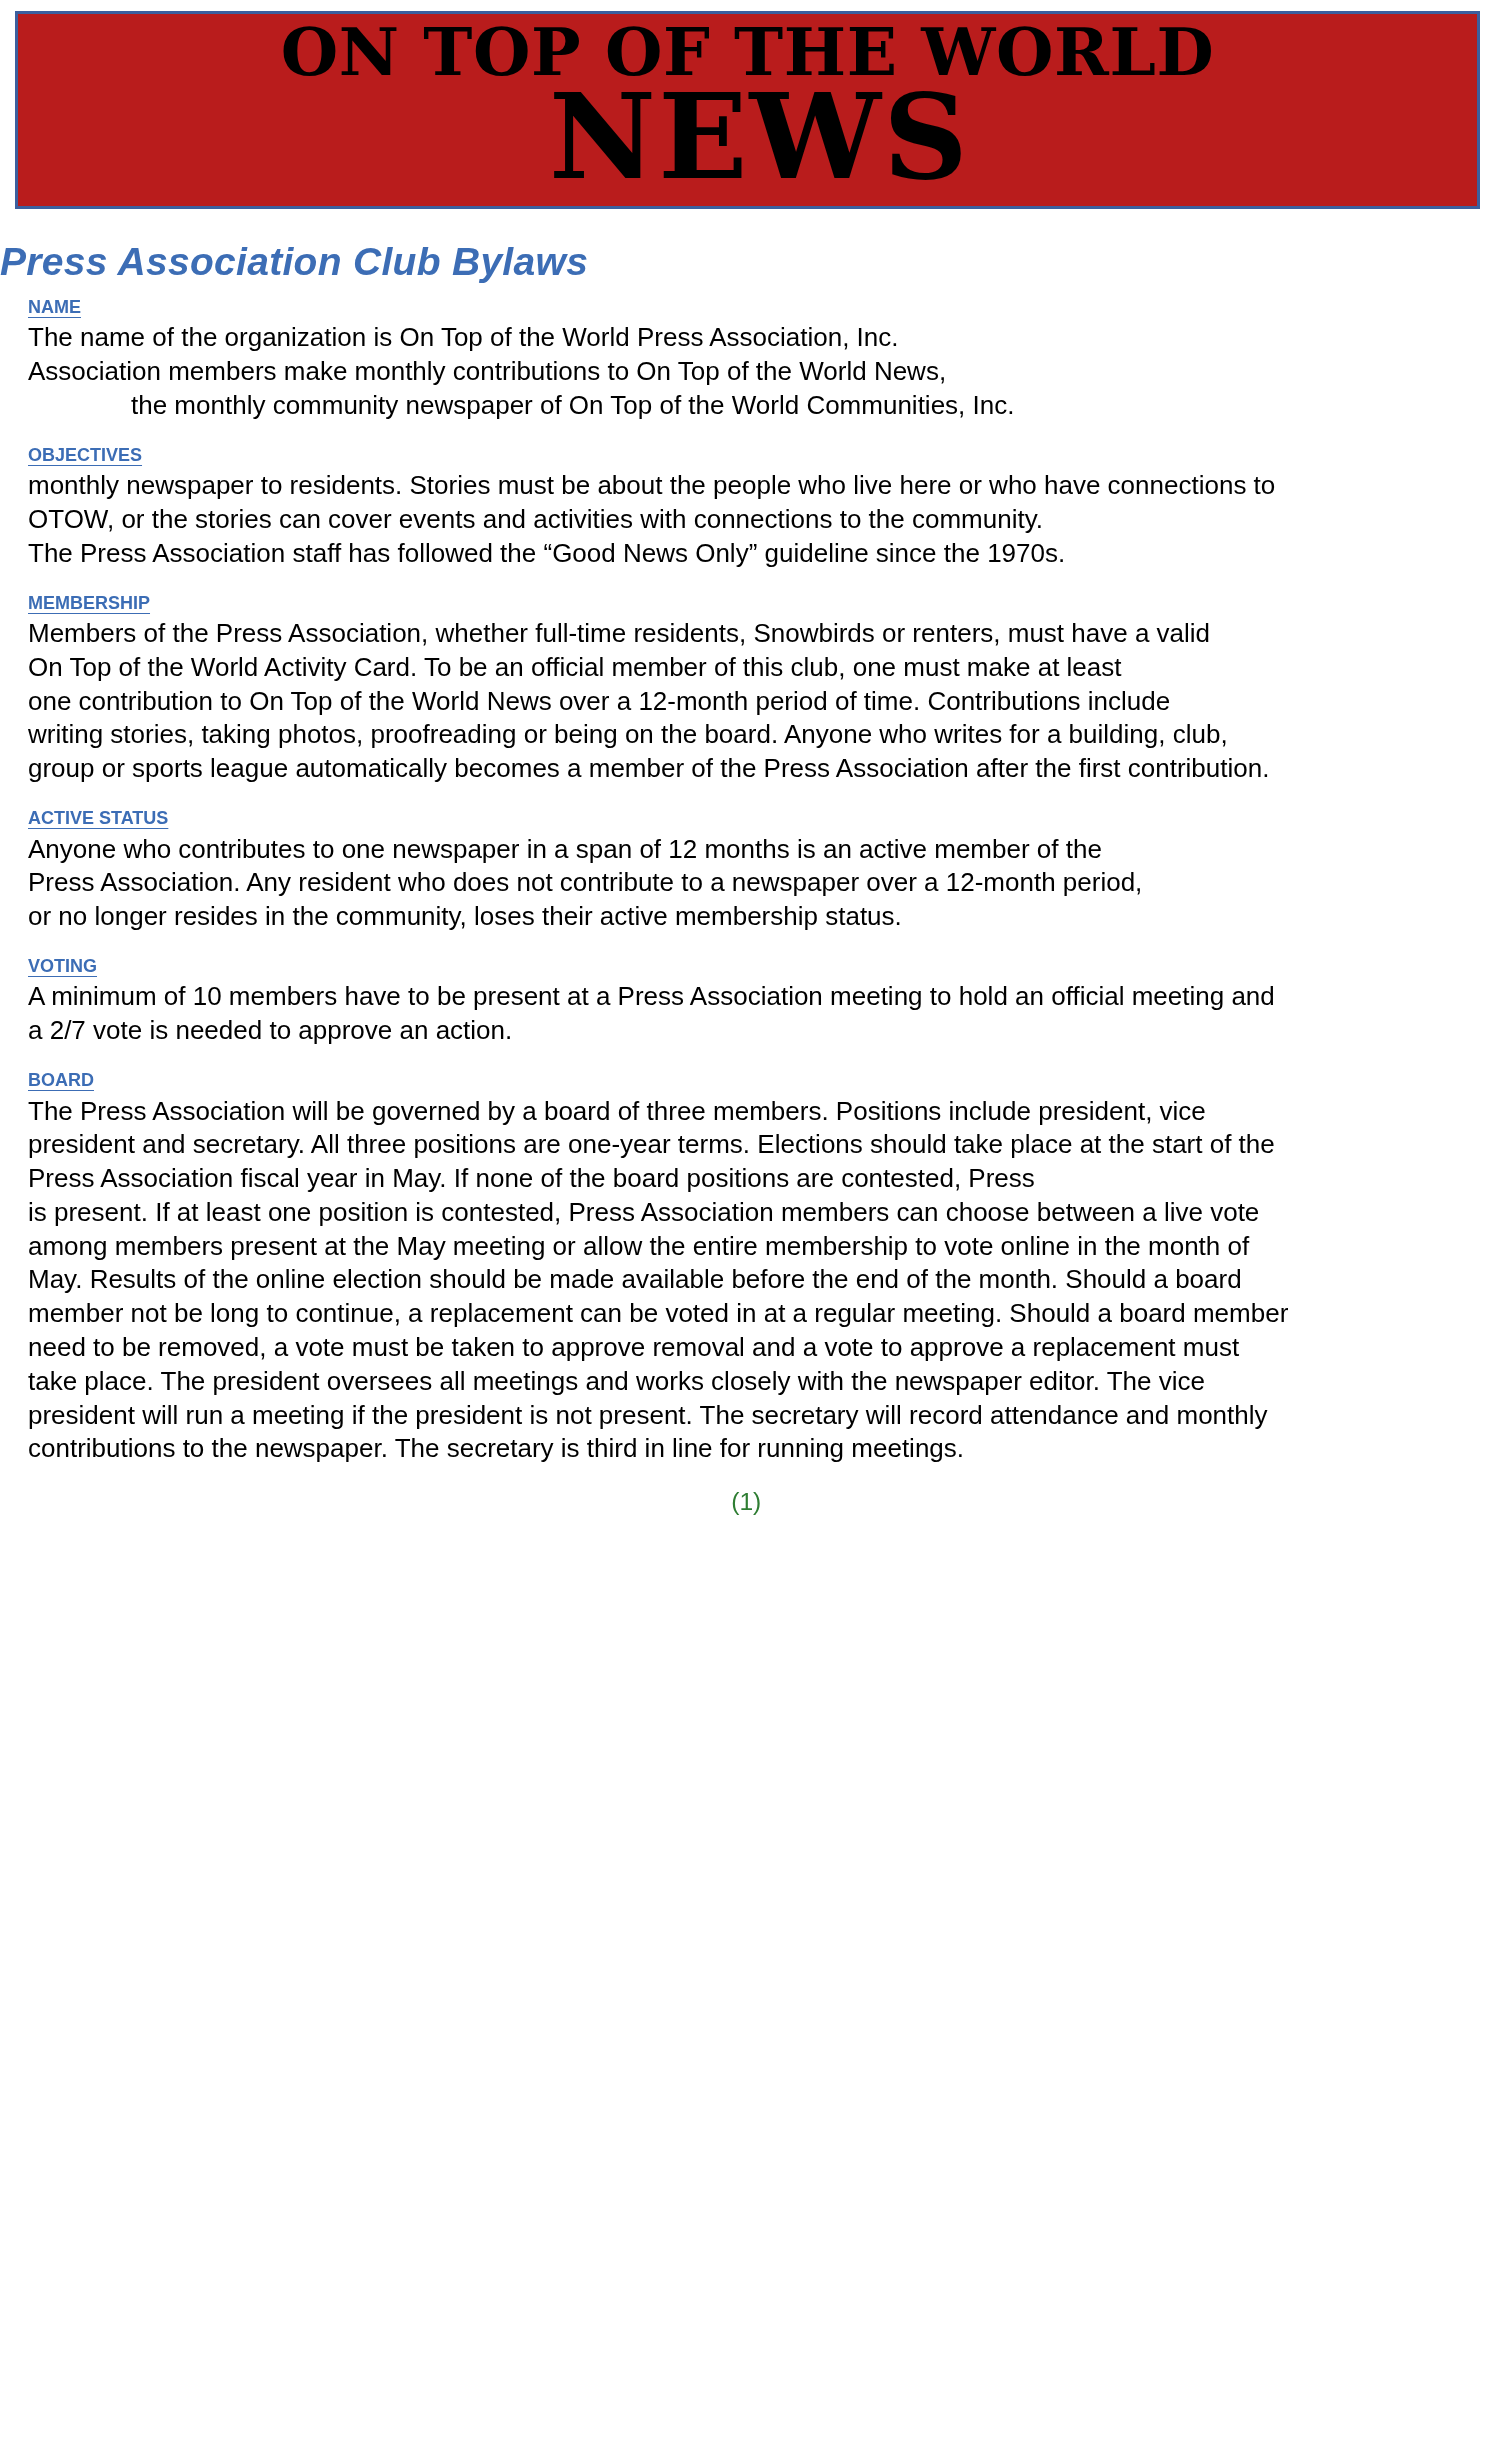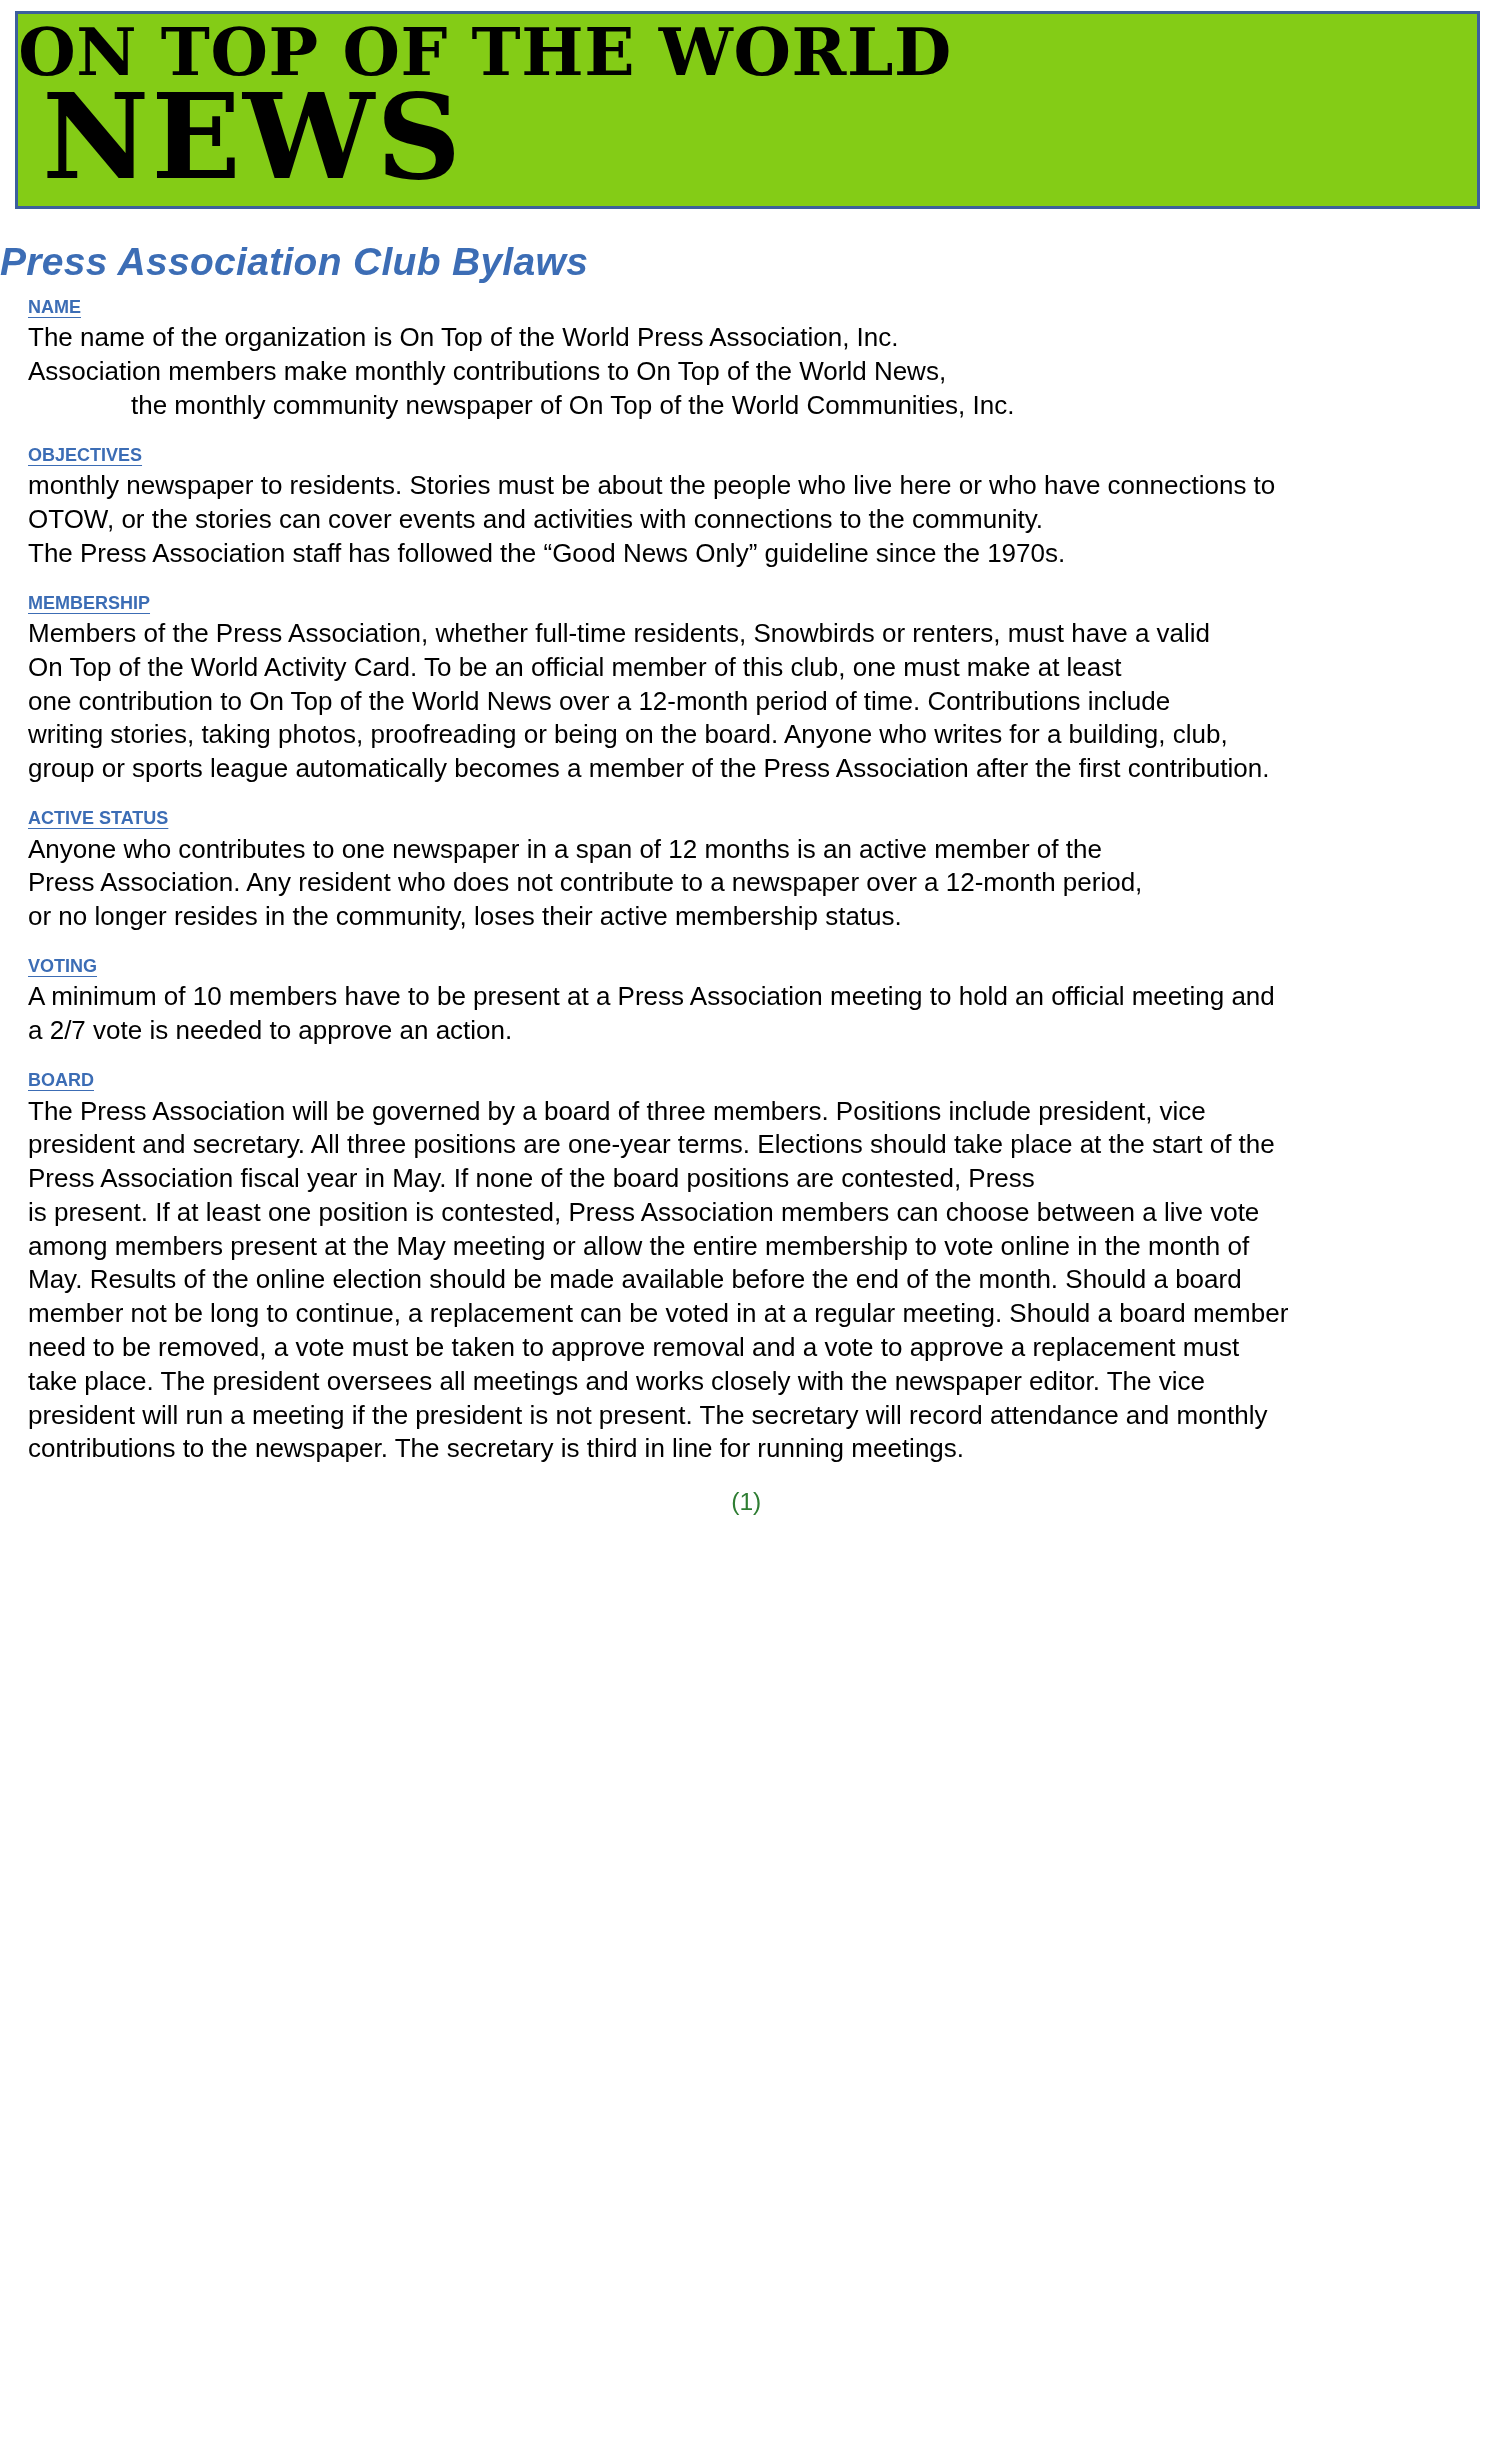--- a/index.html
+++ b/index.html
@@ -19,25 +19,25 @@
     width: 1495px;
     height: 2462px;
     position: relative;
     box-sizing: border-box;
     padding: 0;
   }
 
   
   .masthead {
     margin: 10.6px 15.2px 0 15.2px;
-    background: #84cc16;
+    background: #b91c1c;
     border: 3.5px solid #3C5F9E;
     box-sizing: border-box;
     padding: 5.9px 0 13px 0;
-    text-align: left;
+    text-align: center;
   }
   .masthead-line1 {
     font-family: "DejaVu Serif", serif;
     font-weight: bold;
     font-size: 66px;
     line-height: 1.02;
     letter-spacing: 0.6px;
     color: #000000;
     white-space: nowrap;
   }

